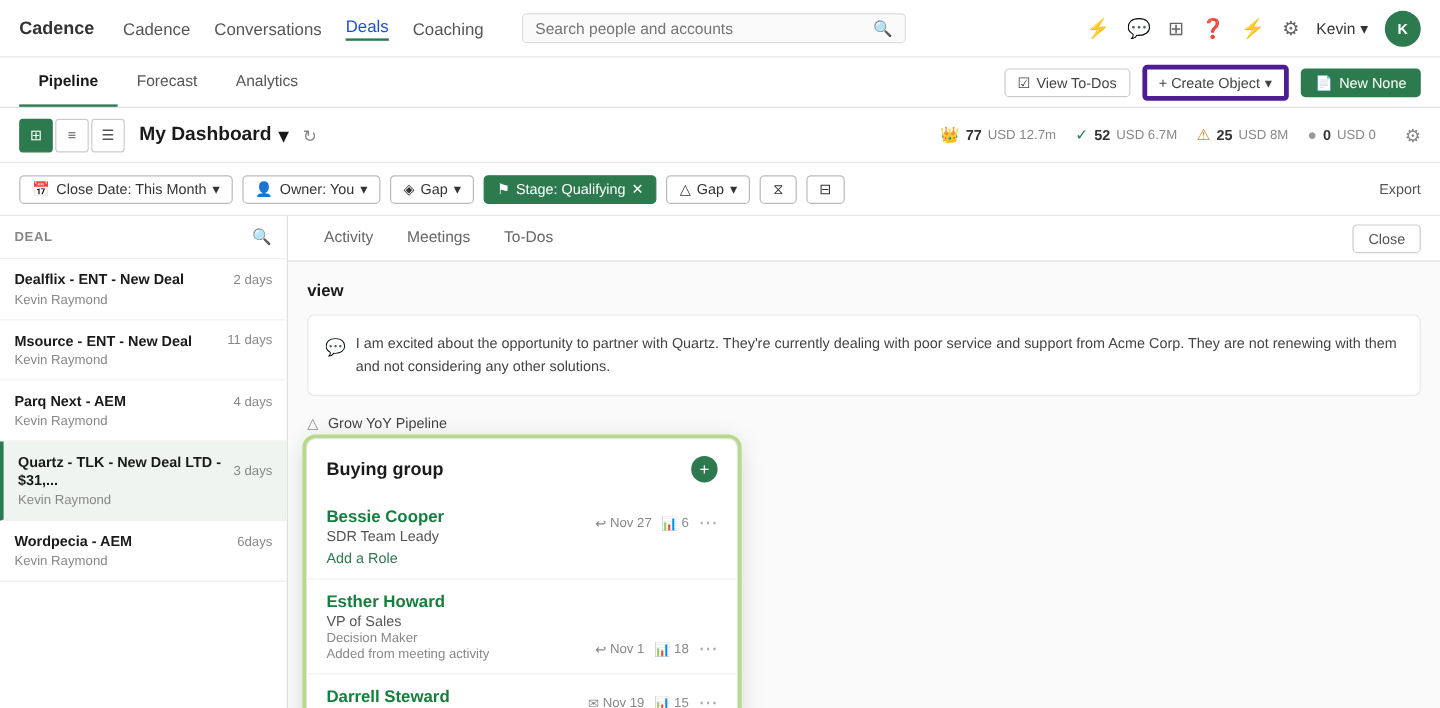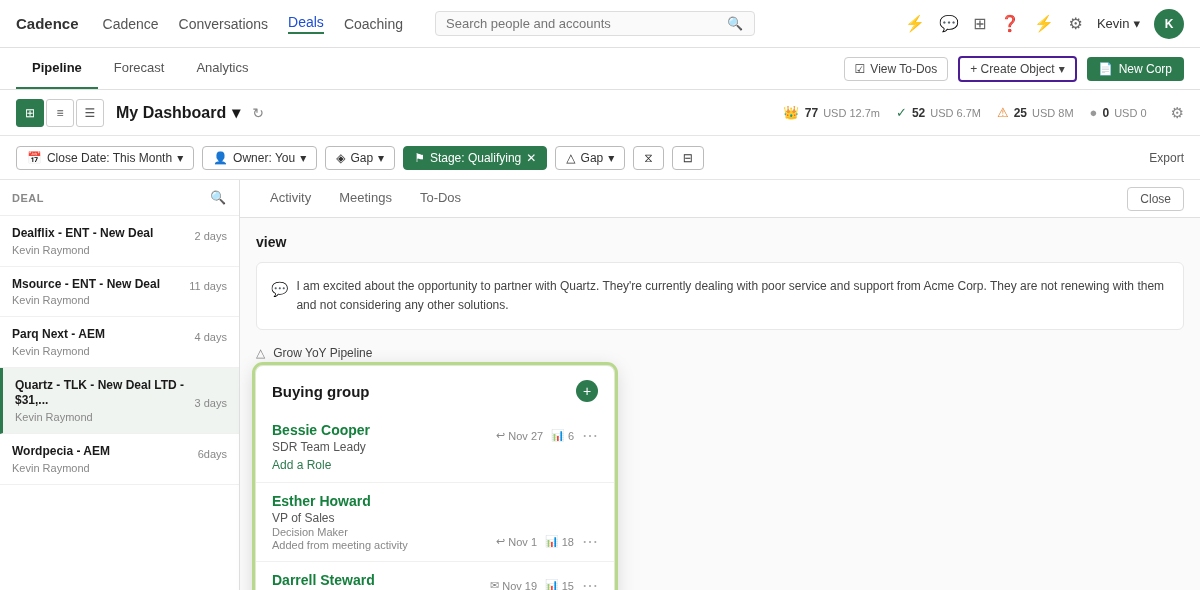--- a/index.html
+++ b/index.html
@@ -43,21 +43,21 @@
     }
     .sub-nav-link.active { color: #1a1a1a; font-weight: 600; border-bottom: 2px solid #2d7a4f; }
     .sub-nav-right { margin-left: auto; display: flex; align-items: center; gap: 10px; }
     .btn-view-todos {
       display: flex; align-items: center; gap: 5px;
       font-size: 12px; color: #444; border: 1px solid #ccc;
       border-radius: 4px; padding: 4px 10px; background: #fff; cursor: pointer;
     }
     .btn-create-object {
       display: flex; align-items: center; gap: 4px;
-      font-size: 12px; color: #444; border: 2px solid #4c1d95;
+      font-size: 12px; color: #444; border: 4px solid #4c1d95;
       border-radius: 4px; padding: 4px 10px; background: #fff; cursor: pointer;
     }
     .btn-new-note {
       display: flex; align-items: center; gap: 5px;
       font-size: 12px; color: #fff;
       border-radius: 4px; padding: 5px 12px;
       background: #2d7a4f; border: none; cursor: pointer; font-weight: 500;
     }
 
     
@@ -106,21 +106,21 @@
     
     .deal-list { width: 240px; background: #fff; border-right: 1px solid #e0e0e0; overflow-y: auto; flex-shrink: 0; }
     .deal-list-header {
       display: flex; align-items: center; padding: 10px 12px;
       border-bottom: 1px solid #eee; font-size: 11px; font-weight: 700;
       color: #888; text-transform: uppercase; letter-spacing: 0.5px;
     }
     .deal-list-header .search-icon { margin-left: auto; cursor: pointer; color: #888; font-size: 13px; }
     .deal-item { padding: 10px 12px; border-bottom: 1px solid #f0f0f0; cursor: pointer; }
     .deal-item.active { background: #f0f4f1; border-left: 3px solid #2d7a4f; }
-    .deal-item-header { display: flex; justify-content: space-between; align-items: flex-end; }
+    .deal-item-header { display: flex; justify-content: space-between; align-items: center; }
     .deal-name { font-size: 12px; font-weight: 600; color: #1a1a1a; line-height: 1.3; }
     .deal-days { font-size: 11px; color: #888; white-space: nowrap; margin-left: 4px; }
     .deal-owner { font-size: 11px; color: #888; margin-top: 2px; }
 
     
     .buying-group-overlay {
       position: absolute; top: 185px; left: 255px;
       width: 360px; background: #fff;
       border-radius: 8px; box-shadow: 0 4px 20px rgba(0,0,0,0.18);
       z-index: 100; border: 1px solid #e0e8d8;
@@ -212,21 +212,21 @@
     <button class="btn-view-todos">
       <span>☑</span>
       <span>View To-Dos</span>
     </button>
     <button class="btn-create-object">
       <span>+ Create Object</span>
       <span>▾</span>
     </button>
     <button class="btn-new-note">
       <span>📄</span>
-      <span>New Corp</span>
+      <span>New None</span>
     </button>
   </div>
 </div>
 
 <div class="dashboard-header">
   <div class="view-icons">
     <button class="view-icon-btn active">⊞</button>
     <button class="view-icon-btn">≡</button>
     <button class="view-icon-btn">☰</button>
   </div>

